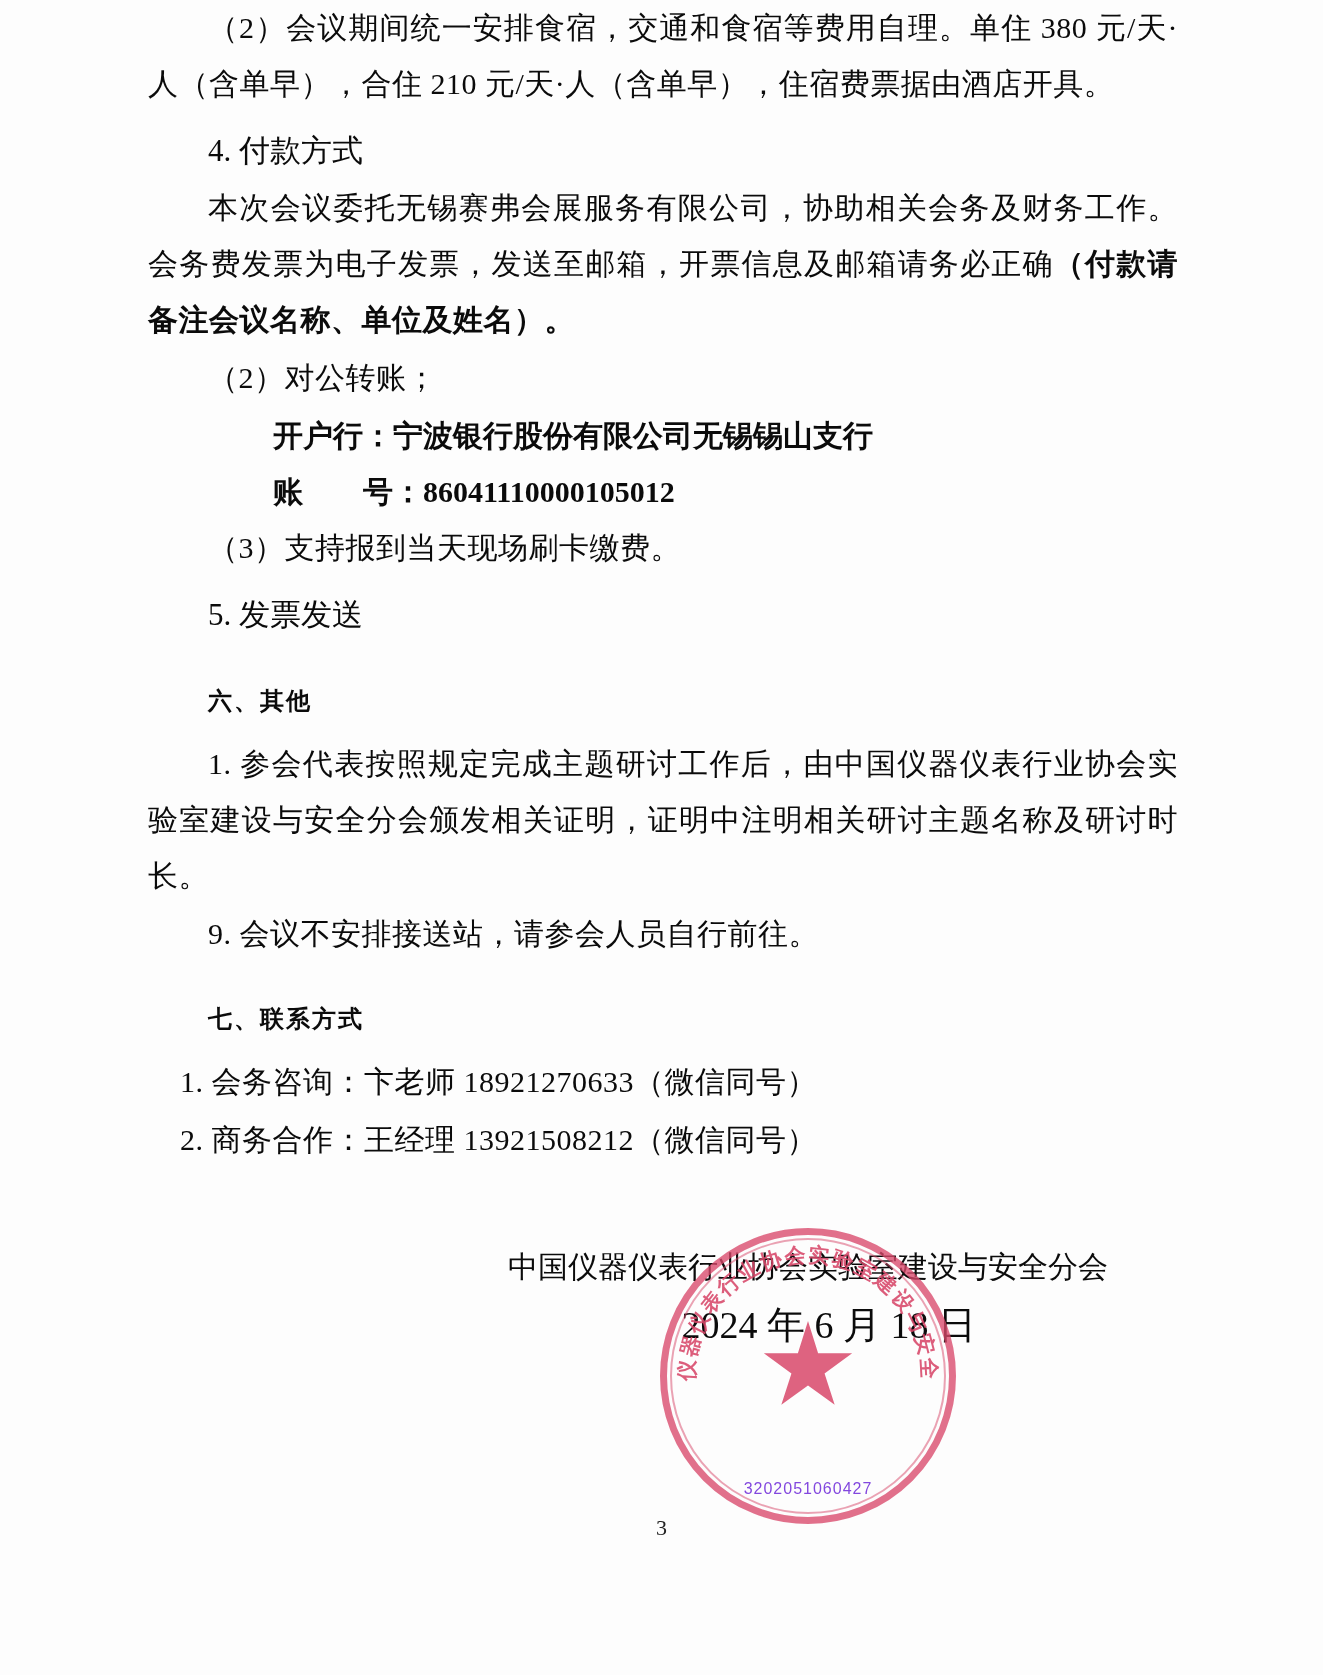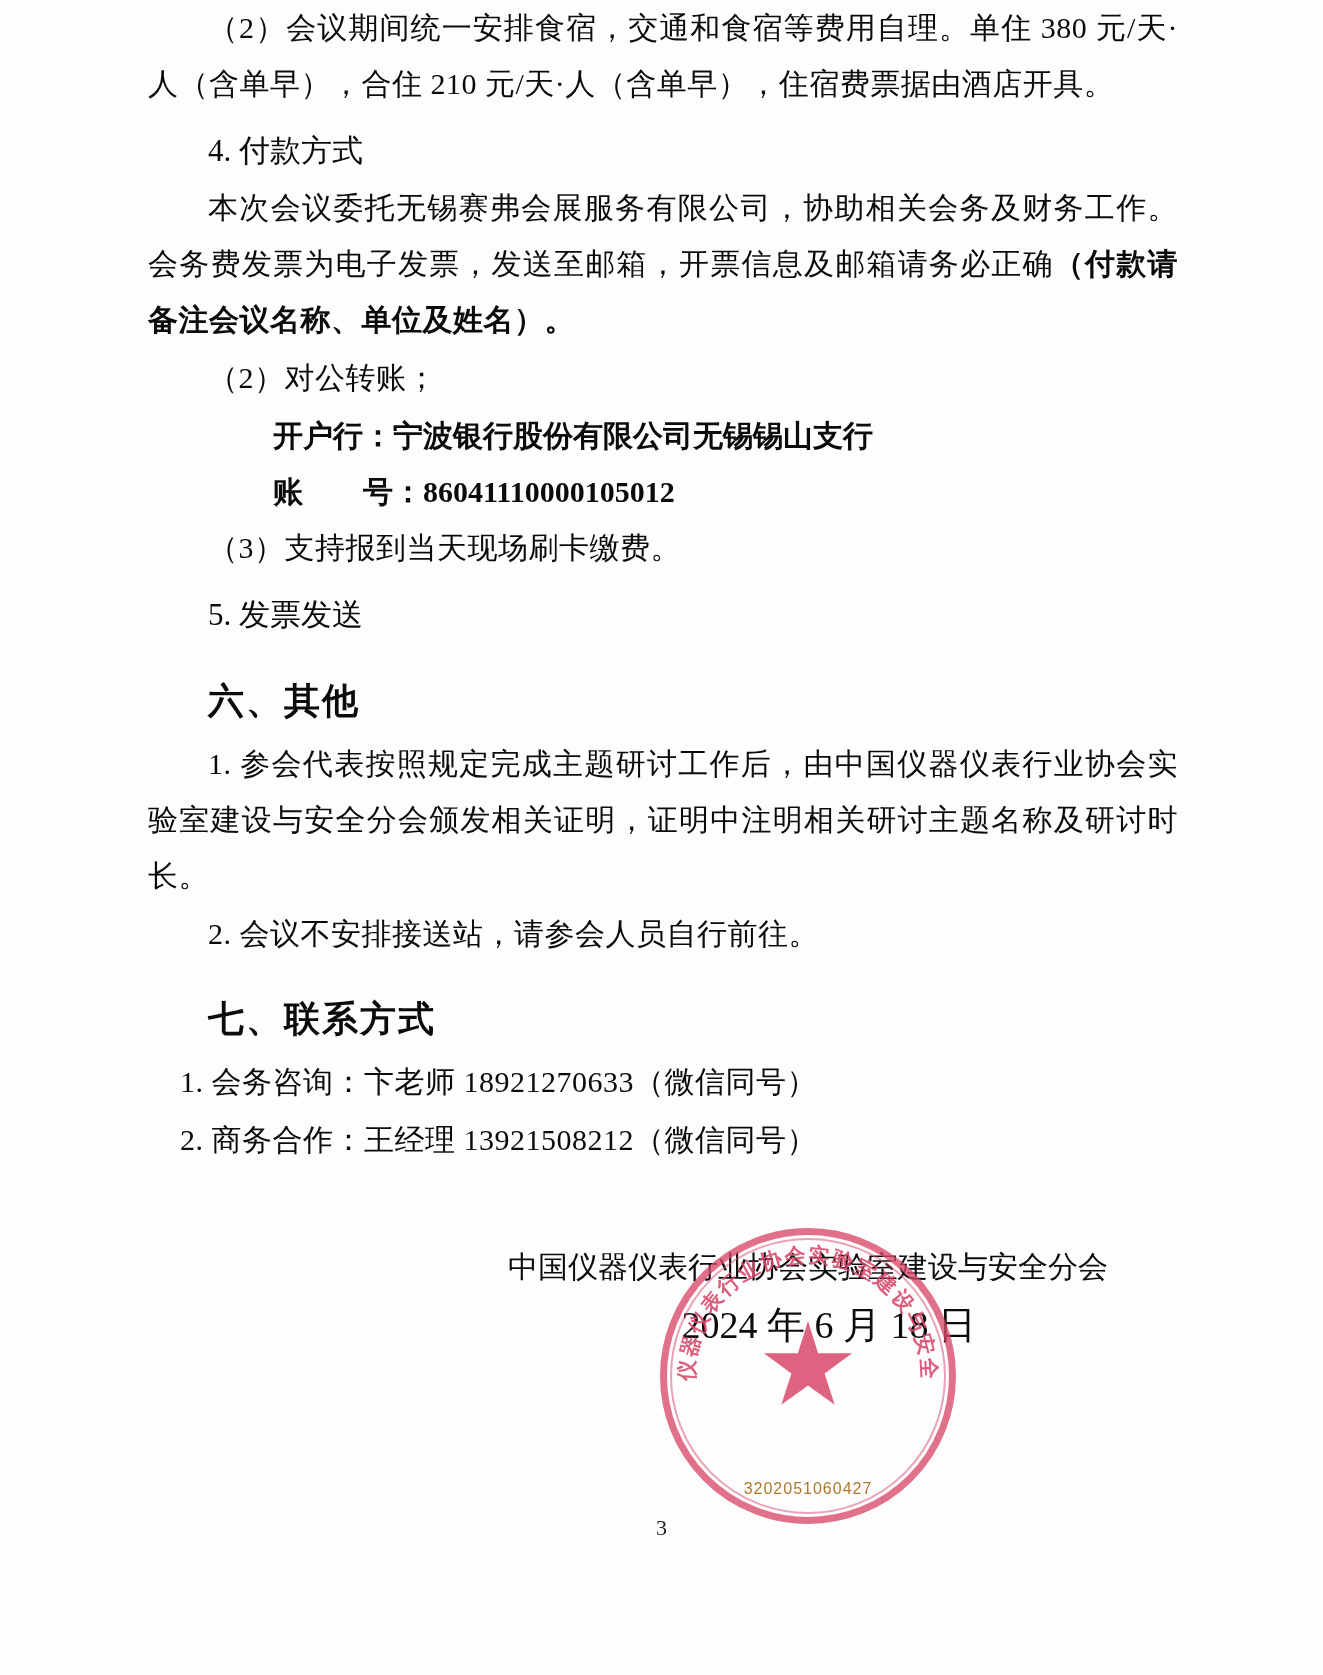--- a/index.html
+++ b/index.html
@@ -37,21 +37,21 @@
     text-indent: 32px;
   }
   .heading-sub {
     font-size: 31px;
     line-height: 58px;
     font-weight: normal;
     text-indent: 60px;
     margin: 10px 0 0 0;
   }
   .heading-main {
-    font-size: 36px;
+    font-size: 24px;
     line-height: 62px;
     font-weight: bold;
     text-indent: 60px;
     margin: 26px 0 4px 0;
     letter-spacing: 2px;
   }
   .bold-inline {
     font-weight: bold;
   }
   .bank-line {
@@ -125,21 +125,21 @@
     font-weight: bold;
     letter-spacing: 2px;
     opacity: 0.88;
   }
   .seal .bottom-num {
     position: absolute;
     left: 0;
     right: 0;
     bottom: 26px;
     text-align: center;
-    color: #a16207;
+    color: #6d28d9;
     font-size: 16px;
     font-family: "Liberation Sans", sans-serif;
     opacity: 0.85;
     letter-spacing: 1px;
   }
 
   .page-number {
     position: absolute;
     left: 0;
     right: 0;
@@ -173,21 +173,21 @@
 
     <p class="para indent2">（3）支持报到当天现场刷卡缴费。</p>
 
     <p class="heading-sub">5. 发票发送</p>
 
 
     <p class="heading-main">六、其他</p>
 
     <p class="para indent2">1. 参会代表按照规定完成主题研讨工作后，由中国仪器仪表行业协会实验室建设与安全分会颁发相关证明，证明中注明相关研讨主题名称及研讨时长。</p>
 
-    <p class="para indent2">2. 会议不安排接送站，请参会人员自行前往。</p>
+    <p class="para indent2">9. 会议不安排接送站，请参会人员自行前往。</p>
 
     <p class="heading-main">七、联系方式</p>
 
     <p class="para indent1">1. 会务咨询：卞老师 18921270633（微信同号）</p>
 
     <p class="para indent1">2. 商务合作：王经理 13921508212（微信同号）</p>
 
     <div class="sign-block">
       <p class="sign-line">中国仪器仪表行业协会实验室建设与安全分会</p>
       <p class="sign-date">2024 年 6 月 18 日</p>

